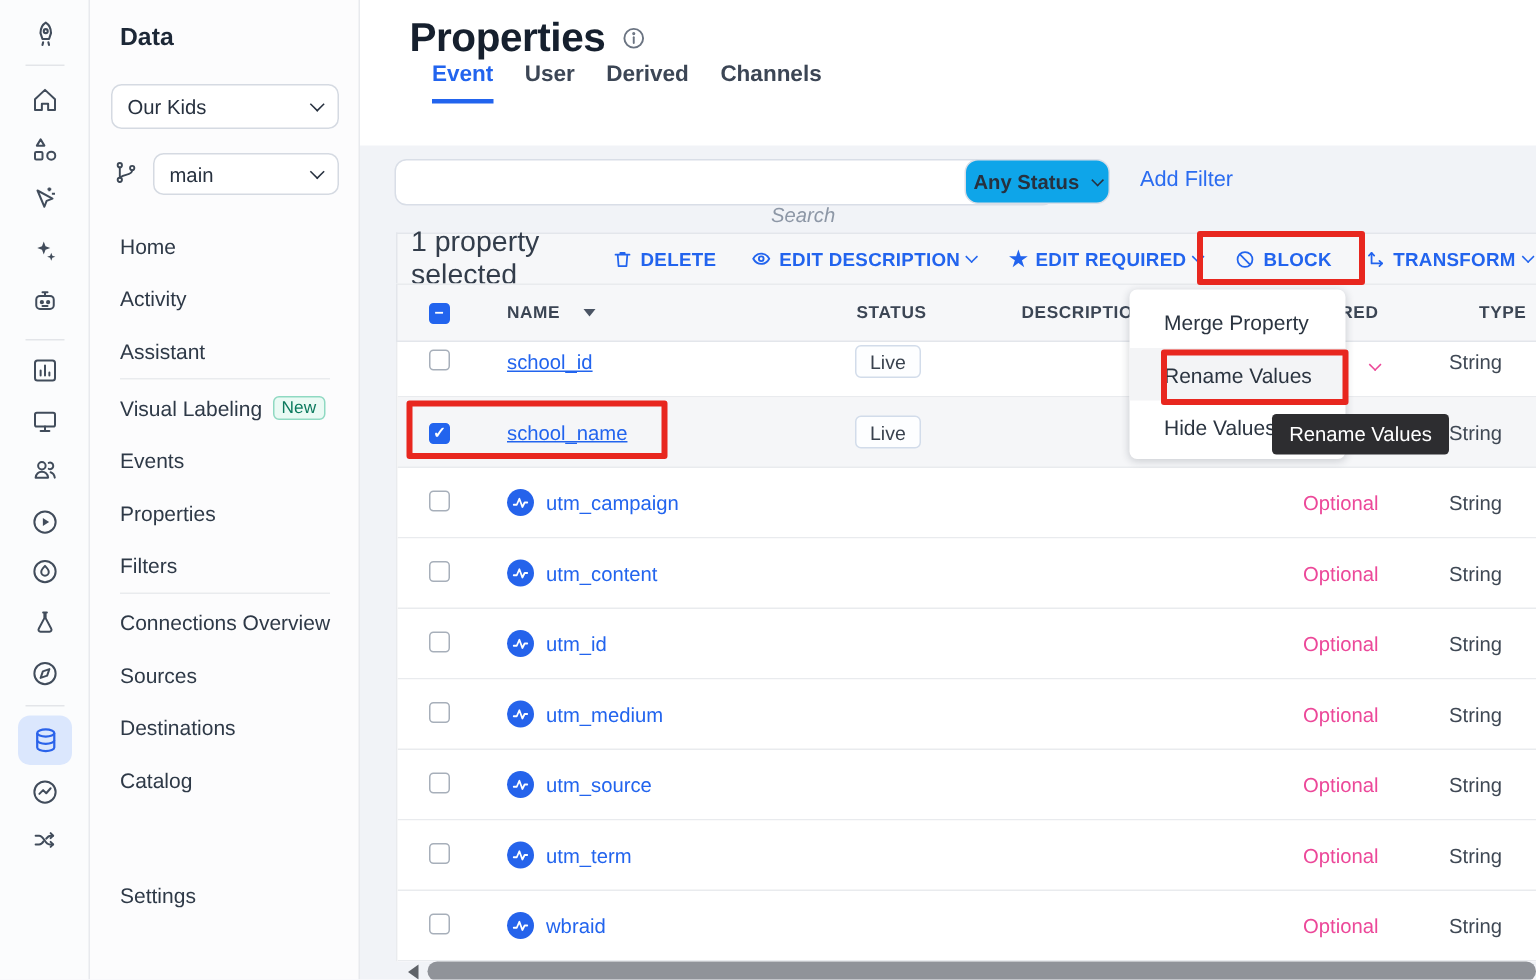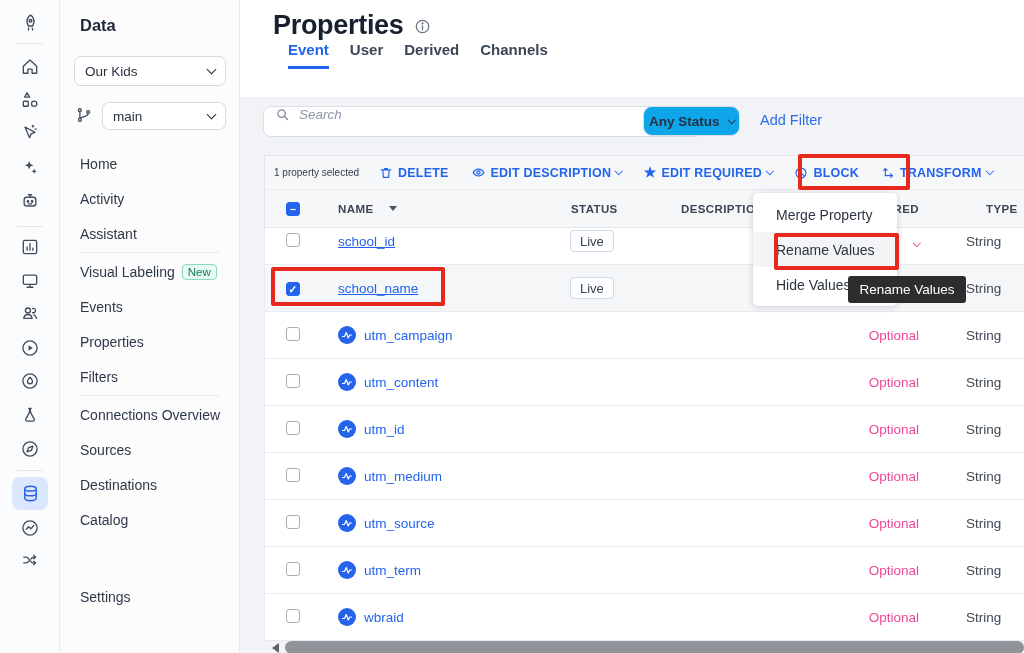--- a/index.html
+++ b/index.html
@@ -32,29 +32,29 @@
   .m-head { padding:10px 0 0 33px; display:flex; align-items:center; gap:10px; }
   .m-title { font-size:27px; font-weight:bold; color:#16202e; letter-spacing:-0.3px; }
   .info-ic { color:#6b7482; margin-top:5px; }
   .tabs { display:flex; gap:21px; padding-left:48px; margin-top:0; }
   .tab { font-size:15px; font-weight:bold; color:#3c4655; padding-bottom:8px; border-bottom:3.5px solid transparent; cursor:pointer; }
   .tab.active { color:#2264ee; border-color:#2264ee; }
 
   
   .band { position:absolute; left:0; top:97px; width:784px; height:556px; background:#f1f3f7; }
 
-  .search-box { position:absolute; left:23px; top:9px; width:440px; height:31px; background:#fff; border:1px solid #d9dee7; border-radius:8px; display:flex; align-items:flex-start; padding:0 11px; gap:9px; color:#7f8897; }
+  .search-box { position:absolute; left:23px; top:9px; width:440px; height:31px; background:#fff; border:1px solid #d9dee7; border-radius:8px; display:flex; align-items:flex-end; padding:0 11px; gap:9px; color:#7f8897;flex-direction:column; }
   .search-box input { border:none; outline:none; flex:1; font-size:13.5px; font-family:inherit; color:#333; background:transparent; }
   input::placeholder { font-style:italic; color:#8d97a6; }
   .status-pill { position:absolute; left:403px; top:9px; width:97px; height:30px; background:#0ea5e9; border:1px solid #d9dee7; border-radius:9px; display:flex; align-items:center; justify-content:center; gap:9px; font-size:13.5px; font-weight:bold; color:#27313f; cursor:pointer; }
   .add-filter { position:absolute; left:520px; top:15px; font-size:14.5px; color:#2b6cf0; cursor:pointer; }
 
   
   .toolbar { position:absolute; left:24px; top:58px; width:780px; height:34px; background:#f6f7f9; border:1px solid #e3e6eb; border-bottom:none; display:flex; align-items:center; padding-left:9px; }
-  .sel-text { font-size:10px; color:#333d4b; margin-right:20px; }
+  .sel-text { font-size:19px; color:#333d4b; margin-right:20px; }
   .tb-action { display:flex; align-items:center; gap:5px; color:#2264ee; font-size:12.5px; font-weight:bold; margin-right:22px; cursor:pointer; letter-spacing:0.2px; white-space:nowrap; }
   .star-g { font-size:14px; line-height:1; margin-top:-2px; }
 
   
   .grid6 { display:grid; grid-template-columns:50px 230px 110px 135px 140px 114px; align-items:center; }
   .thead { position:absolute; left:24px; top:92px; width:780px; height:39px; background:#f6f7f9; border:1px solid #e3e6eb; border-top-color:#e9ebee; font-size:11.5px; font-weight:bold; color:#3b4554; letter-spacing:0.4px; }
   .h-check { padding-left:21px; } .h-name { padding-left:23px; display:flex; align-items:center; gap:16px; }
   .h-status { padding-left:26px; } .h-desc { padding-left:26px; }
   .h-req { text-align:right; padding-right:11px; } .h-type { padding-left:56px; }
   .caret { width:0; height:0; border:4px solid transparent; border-top:5px solid #4a5464; margin-top:4px; }

